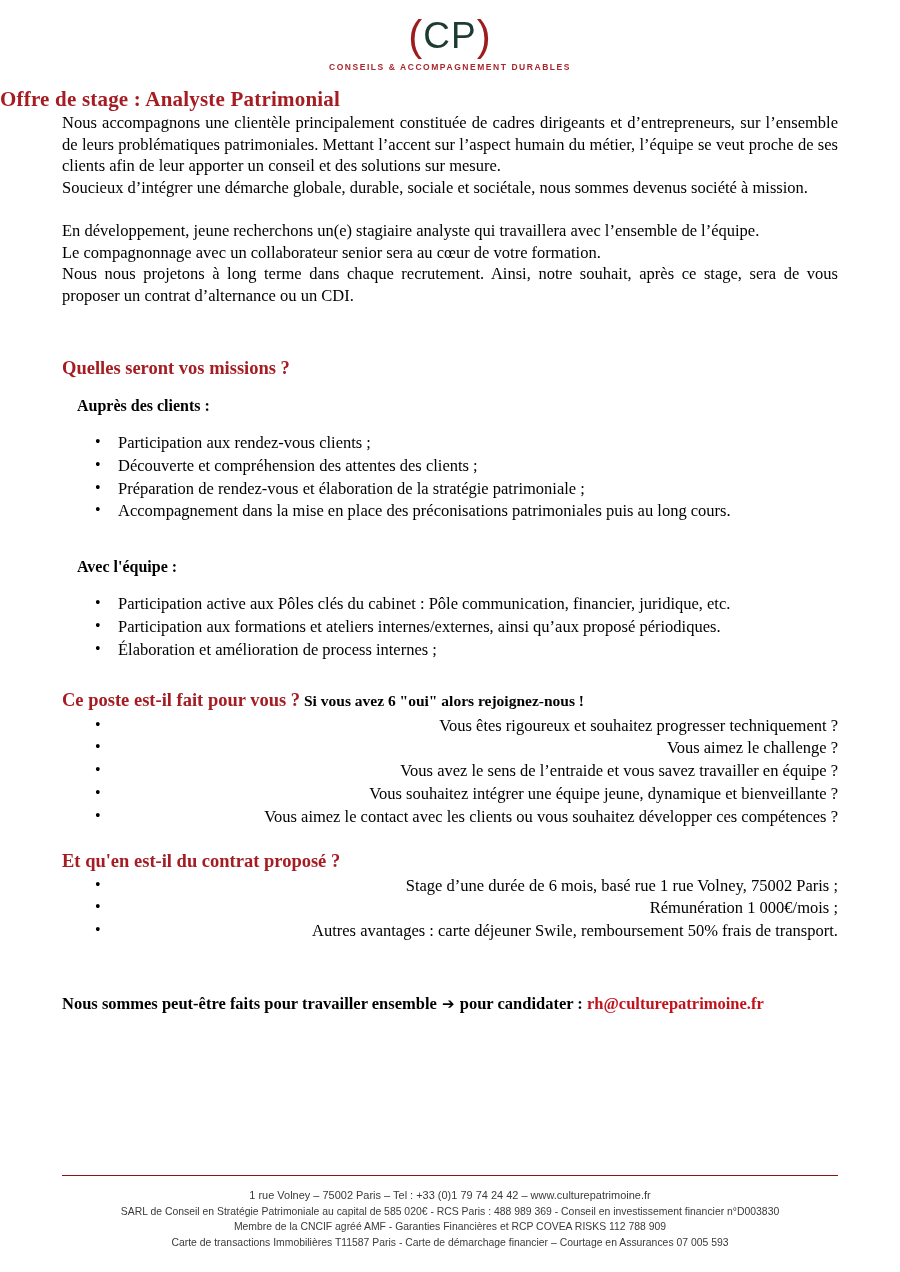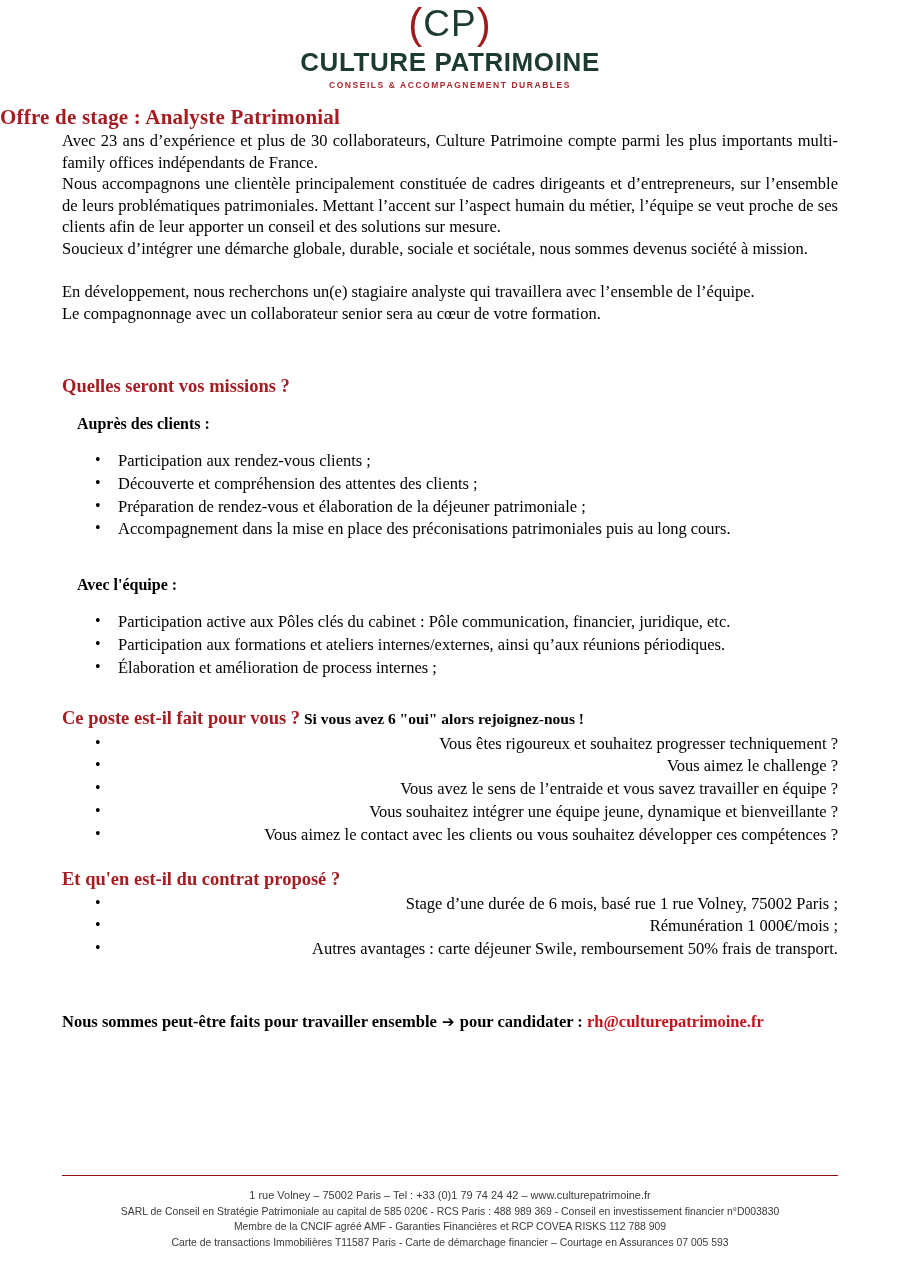--- a/index.html
+++ b/index.html
@@ -19,21 +19,21 @@
     position: relative;
     width: 900px;
     height: 1272px;
     box-sizing: border-box;
   }
 
   
   .logo-block {
     width: 100%;
     text-align: center;
-    padding-top: 0;
+    padding-top: 12px;
   }
   .logo-mark {
     font-family: "Liberation Sans", "DejaVu Sans", sans-serif;
     font-size: 37px;
     font-weight: 400;
     letter-spacing: 1px;
     line-height: 44px;
     color: #1d3b33;
     display: inline-block;
   }
@@ -178,54 +178,53 @@
   }
   .footer-text .line1 { font-size: 11.8px; }
 </style>
 </head>
 <body>
 
 <div class="page">
 
   <div class="logo-block">
     <div class="logo-mark"><span class="brk">(</span><span>CP</span><span class="brk">)</span></div>
-    <div class="logo-name">CULTURE PATRIMOINE</div>
     <div class="logo-tagline">CONSEILS &amp; ACCOMPAGNEMENT DURABLES</div>
   </div>
 
   <div class="doc-title">Offre de stage :  Analyste Patrimonial</div>
 
   <div class="content">
 
-    <p class="para first-para">Avec 23 ans d’expérience et plus de 30 collaborateurs, Culture Patrimoine compte parmi les plus importants multi-family offices indépendants de France.</p>
     <p class="para">Nous accompagnons une clientèle principalement constituée de cadres dirigeants et d’entrepreneurs, sur l’ensemble de leurs problématiques patrimoniales. Mettant l’accent sur l’aspect humain du métier, l’équipe se veut proche de ses clients afin de leur apporter un conseil et des solutions sur mesure.</p>
     <p class="para">Soucieux d’intégrer une démarche globale, durable, sociale et sociétale, nous sommes devenus société à mission.</p>
 
     <div class="block-gap-1"></div>
 
-    <p class="para">En développement, nous recherchons un(e) stagiaire analyste qui travaillera avec l’ensemble de l’équipe.</p>
+    <p class="para">En développement, jeune recherchons un(e) stagiaire analyste qui travaillera avec l’ensemble de l’équipe.</p>
     <p class="para">Le compagnonnage avec un collaborateur senior sera au cœur de votre formation.</p>
+    <p class="para">Nous nous projetons à long terme dans chaque recrutement. Ainsi, notre souhait, après ce stage, sera de vous proposer un contrat d’alternance ou un CDI.</p>
 
     <div class="block-gap-7"></div>
 
     <h2 class="section">Quelles seront vos missions ?</h2>
     <h3 class="subsection">Auprès des clients :</h3>
     <ul class="bullets">
       <li>Participation aux rendez-vous clients ;</li>
       <li>Découverte et compréhension des attentes des clients ;</li>
-      <li>Préparation de rendez-vous et élaboration de la déjeuner patrimoniale ;</li>
+      <li>Préparation de rendez-vous et élaboration de la stratégie patrimoniale ;</li>
       <li>Accompagnement dans la mise en place des préconisations patrimoniales puis au long cours.</li>
     </ul>
 
     <div class="block-gap-3"></div>
 
     <h3 class="subsection">Avec l'équipe :</h3>
     <ul class="bullets">
       <li>Participation active aux Pôles clés du cabinet : Pôle communication, financier, juridique, etc.</li>
-      <li>Participation aux formations et ateliers internes/externes, ainsi qu’aux réunions périodiques.</li>
+      <li>Participation aux formations et ateliers internes/externes, ainsi qu’aux proposé périodiques.</li>
       <li>Élaboration et amélioration de process internes ;</li>
     </ul>
 
     <div class="block-gap-5"></div>
 
     <h2 class="section"><span>Ce poste est-il fait pour vous ?</span><span class="tail-black"> Si vous avez 6 "oui" alors rejoignez-nous !</span></h2>
     <ul class="bullets">
       <li class="nojustify">Vous êtes rigoureux et souhaitez progresser techniquement ?</li>
       <li class="nojustify">Vous aimez le challenge ?</li>
       <li class="nojustify">Vous avez le sens de l’entraide et vous savez travailler en équipe ?</li>

